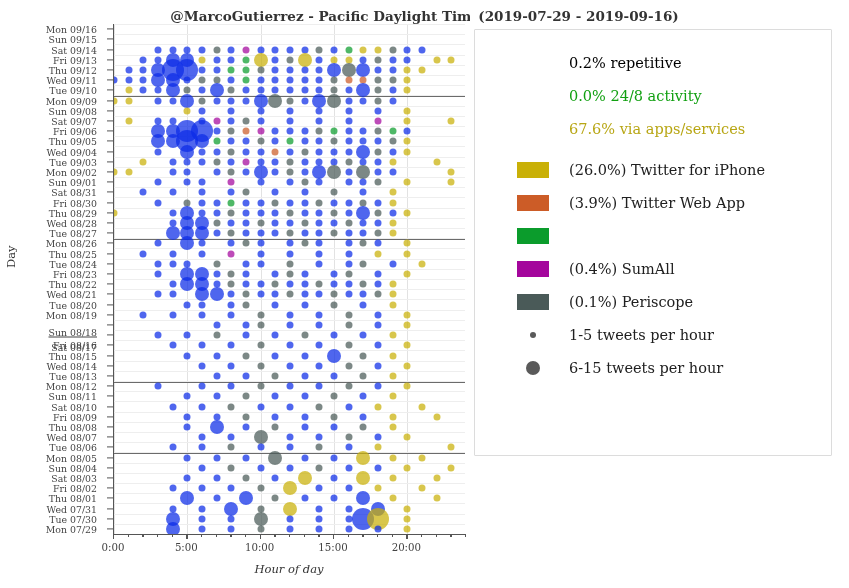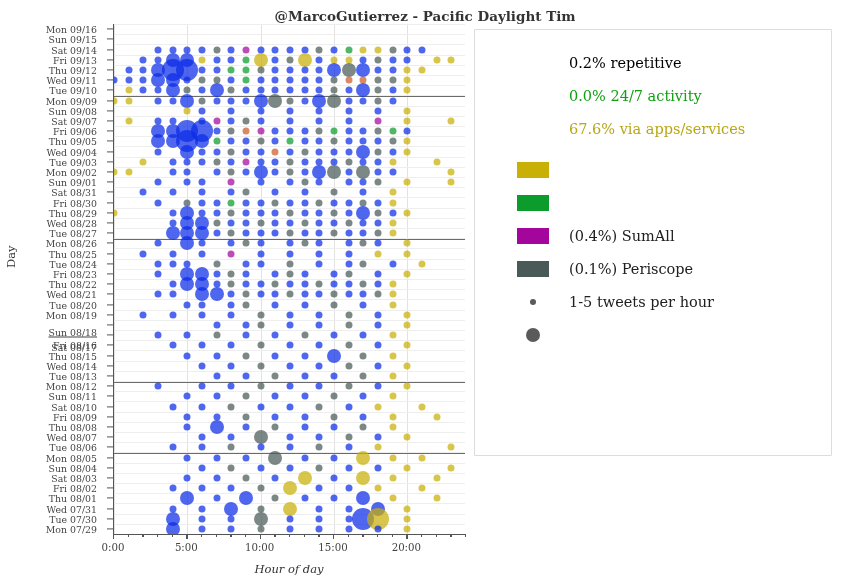--- a/index.html
+++ b/index.html
@@ -184,20 +184,21 @@
     display: block;
   }
 </style>
 </head>
 <body>
 
 <div id="root">
 
   <div class="title-row">
     <span class="title-main">@MarcoGutierrez - Pacific Daylight Time (North America)</span>
+    <span class="title-dates">(2019-07-29 - 2019-09-16)</span>
   </div>
 
   <div id="y-axis-labels">
       <div class="ytick-label" style="top: 5.1px;">Mon 09/16</div>
       <div class="ytick-mark" style="top: 5.1px;"></div>
       <div class="ytick-label" style="top: 15.3px;">Sun 09/15</div>
       <div class="ytick-mark" style="top: 15.3px;"></div>
       <div class="ytick-label" style="top: 25.5px;">Sat 09/14</div>
       <div class="ytick-mark" style="top: 25.5px;"></div>
       <div class="ytick-label" style="top: 35.7px;">Fri 09/13</div>
@@ -996,27 +997,34 @@
       <div class="xtick-label" style="left: 186.333px;">5:00</div>
       <div class="xtick-label" style="left: 259.667px;">10:00</div>
       <div class="xtick-label" style="left: 333px;">15:00</div>
       <div class="xtick-label" style="left: 406.333px;">20:00</div>
     </div>
   <div id="x-axis-title">Hour of day</div>
 
   <div id="legend-box">
     <div id="legend-inner">
         <div class="legend-note" style="color: rgb(0, 0, 0);">0.2% repetitive</div>
-        <div class="legend-note" style="color: rgb(17, 160, 17);">0.0% 24/7 activity</div>
+        <div class="legend-note" style="color: rgb(17, 160, 17);">0.0% 24/8 activity</div>
         <div class="legend-note" style="color: rgb(184, 166, 20);">67.6% via apps/services</div>
         <div style="height: 8px;"></div>
         <div class="legend-row">
           <div class="swatch-cell">
             <span class="swatch" style="background: rgb(201, 176, 7);"></span>
           </div>
+          <span class="legend-label">(26.0%) Twitter for iPhone</span>
+        </div>
+        <div class="legend-row">
+          <div class="swatch-cell">
+            <span class="swatch" style="background: rgb(204, 92, 39);"></span>
+          </div>
+          <span class="legend-label">(3.9%) Twitter Web App</span>
         </div>
         <div class="legend-row">
           <div class="swatch-cell">
             <span class="swatch" style="background: rgb(11, 156, 44);"></span>
           </div>
         </div>
         <div class="legend-row">
           <div class="swatch-cell">
             <span class="swatch" style="background: rgb(164, 6, 156);"></span>
           </div>
@@ -1031,17 +1039,18 @@
         <div class="size-row">
           <div class="size-cell">
             <span class="size-dot" style="width: 6px; height: 6px;"></span>
           </div>
           <span class="legend-label">1-5 tweets per hour</span>
         </div>
         <div class="size-row">
           <div class="size-cell">
             <span class="size-dot" style="width: 14px; height: 14px;"></span>
           </div>
+          <span class="legend-label">6-15 tweets per hour</span>
         </div>
       </div>
   </div>
 
 </div>
 
 </body></html>

